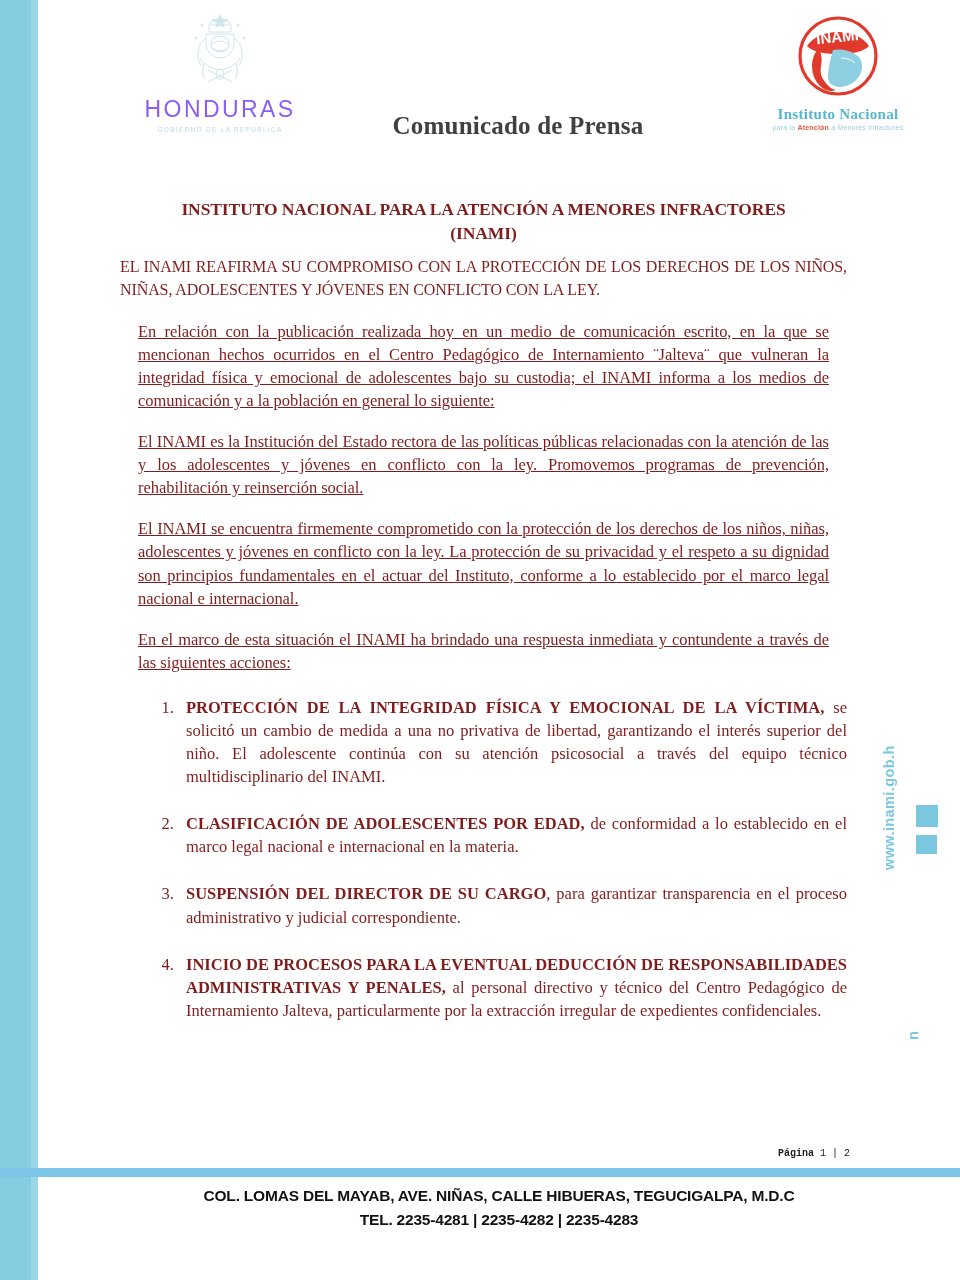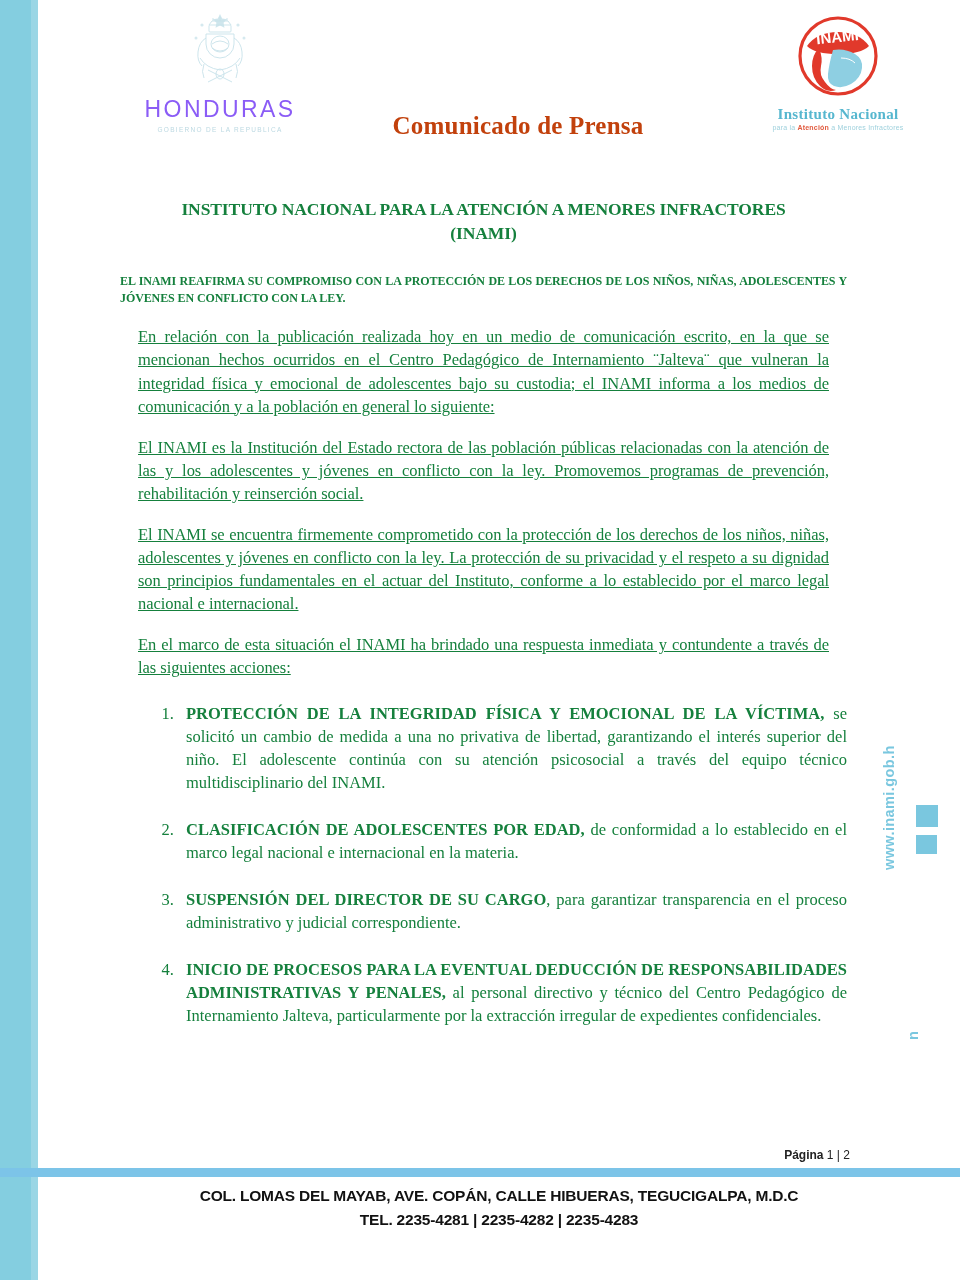--- a/index.html
+++ b/index.html
@@ -119,45 +119,45 @@
   
   .comunicado {
     position: absolute;
     left: 330px;
     top: 112px;
     width: 300px;
     text-align: center;
     font-family: "Liberation Serif", serif;
     font-weight: bold;
     font-size: 25px;
-    color: #c2410c;
+    color: #404040;
     letter-spacing: 0.2px;
   }
 
   
   .doc {
     position: absolute;
     left: 120px;
     top: 198px;
     width: 727px;
-    color: #15803d;
+    color: #7f1d1d;
   }
 
   .inst-title {
     text-align: center;
     font-weight: bold;
     font-size: 17.5px;
     line-height: 1.35;
     letter-spacing: -0.1px;
   }
 
   .lead-title {
-    margin-top: 28px;
-    font-weight: bold;
-    font-size: 12px;
+    margin-top: 11px;
+    font-weight: normal;
+    font-size: 16px;
     line-height: 1.42;
     text-align: justify;
     text-align-last: left;
     letter-spacing: -0.1px;
   }
 
   p.body-par {
     font-size: 16.5px;
     line-height: 1.40;
     text-align: justify;
@@ -229,22 +229,22 @@
     transform-origin: 0 0;
   }
 
   
   .page-num {
     position: absolute;
     left: 600px;
     top: 1148px;
     width: 250px;
     text-align: right;
-    font-family: Liberation Sans, sans-serif;
-    font-size: 12px;
+    font-family: Liberation Mono, monospace;
+    font-size: 10px;
     color: #222222;
   }
   .page-num .bold { font-weight: bold; }
 
   
   .footer-rule {
     position: absolute;
     left: 0;
     top: 1168px;
     width: 960px;
@@ -327,21 +327,21 @@
   <div class="doc">
 
     <div class="inst-title">
       <div>INSTITUTO NACIONAL PARA LA ATENCIÓN A MENORES INFRACTORES</div>
       <div>(INAMI)</div>
     </div>
 
     <div class="lead-title">EL INAMI REAFIRMA SU COMPROMISO CON LA PROTECCIÓN DE LOS DERECHOS DE LOS NIÑOS, NIÑAS, ADOLESCENTES Y JÓVENES EN CONFLICTO CON LA LEY.</div>
 
     <p class="body-par par-gap-1">En relación con la publicación realizada hoy en un medio de comunicación escrito, en la que se mencionan hechos ocurridos en el Centro Pedagógico de Internamiento ¨Jalteva¨ que vulneran la integridad física y emocional de adolescentes bajo su custodia; el INAMI informa a los medios de comunicación y a la población en general lo siguiente:</p>
-    <p class="body-par par-gap-2">El INAMI es la Institución del Estado rectora de las población públicas relacionadas con la atención de las y los adolescentes y jóvenes en conflicto con la ley. Promovemos programas de prevención, rehabilitación y reinserción social.</p>
+    <p class="body-par par-gap-2">El INAMI es la Institución del Estado rectora de las políticas públicas relacionadas con la atención de las y los adolescentes y jóvenes en conflicto con la ley. Promovemos programas de prevención, rehabilitación y reinserción social.</p>
     <p class="body-par par-gap-3">El INAMI se encuentra firmemente  comprometido con la protección de los derechos de los niños, niñas, adolescentes y jóvenes en conflicto con la ley. La protección de su privacidad y el respeto a su dignidad son principios fundamentales en el actuar del Instituto, conforme a lo establecido por el marco legal nacional e internacional.</p>
     <p class="body-par par-gap-4">En el marco de esta situación  el INAMI  ha brindado una respuesta inmediata y contundente a través de las siguientes acciones:</p>
 
     <ol class="actions">
       <li><span class="li-strong">PROTECCIÓN DE LA INTEGRIDAD FÍSICA Y EMOCIONAL DE LA VÍCTIMA,</span><span> se solicitó un cambio de medida a una no privativa de libertad, garantizando el interés superior del niño. El adolescente continúa con su atención psicosocial a través del equipo técnico multidisciplinario del INAMI.</span></li>
       <li><span class="li-strong">CLASIFICACIÓN DE ADOLESCENTES POR EDAD,</span><span> de conformidad a lo establecido en el marco legal nacional e internacional en la materia.</span></li>
       <li><span class="li-strong">SUSPENSIÓN DEL DIRECTOR DE SU CARGO</span><span>, para garantizar transparencia en el proceso administrativo y judicial correspondiente.</span></li>
       <li><span class="li-strong">INICIO DE PROCESOS PARA LA EVENTUAL DEDUCCIÓN DE RESPONSABILIDADES ADMINISTRATIVAS Y PENALES,</span><span> al personal directivo y técnico del Centro Pedagógico de Internamiento Jalteva, particularmente por la extracción irregular de expedientes confidenciales.</span></li>
     </ol>
   </div>
@@ -350,17 +350,17 @@
     <div class="web-sq"></div>
     <div class="web-sq"></div>
   </div>
   <div class="web-url">www.inami.gob.h</div>
   <div class="web-url-wrap">n</div>
 
   <div class="page-num"><span class="bold">Página</span> <span>1 | 2</span></div>
 
   <div class="footer-rule"></div>
   <div class="footer-text">
-    <div>COL. LOMAS DEL MAYAB, AVE. COPÁN, CALLE HIBUERAS, TEGUCIGALPA, M.D.C</div>
+    <div>COL. LOMAS DEL MAYAB, AVE. NIÑAS, CALLE HIBUERAS, TEGUCIGALPA, M.D.C</div>
     <div>TEL. 2235-4281 | 2235-4282 | 2235-4283</div>
   </div>
 
 </div>
 
 </body></html>

